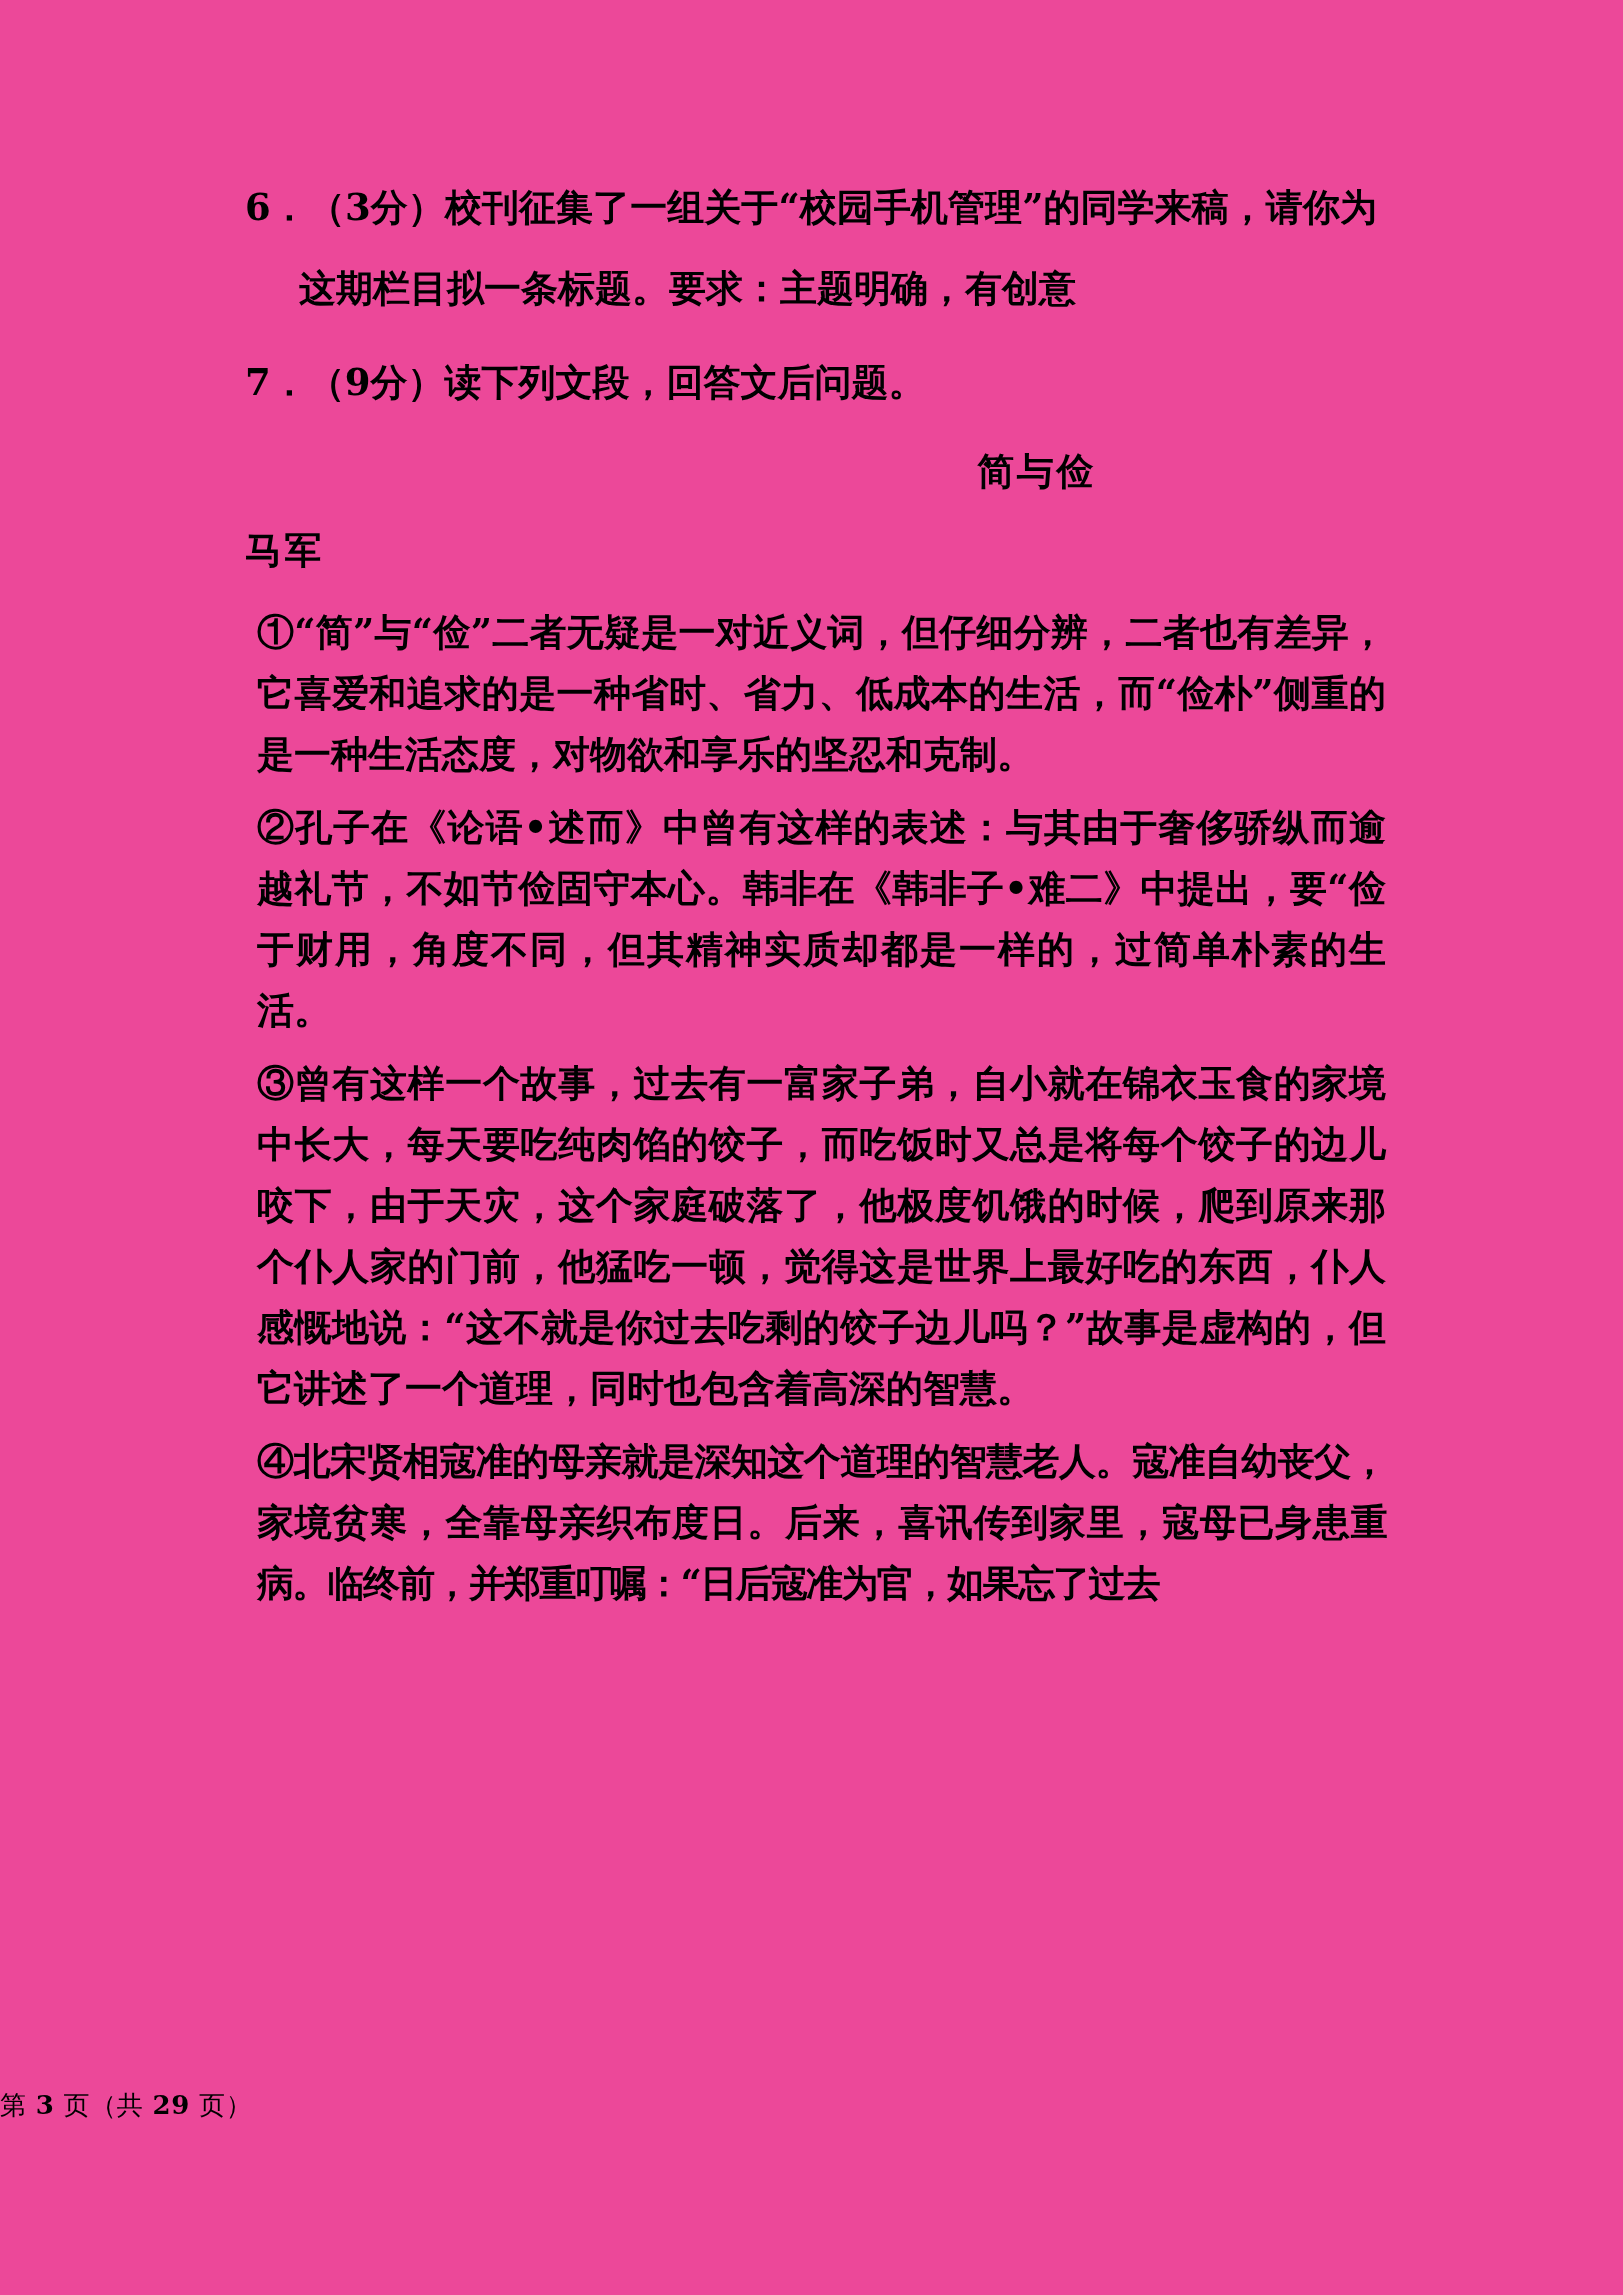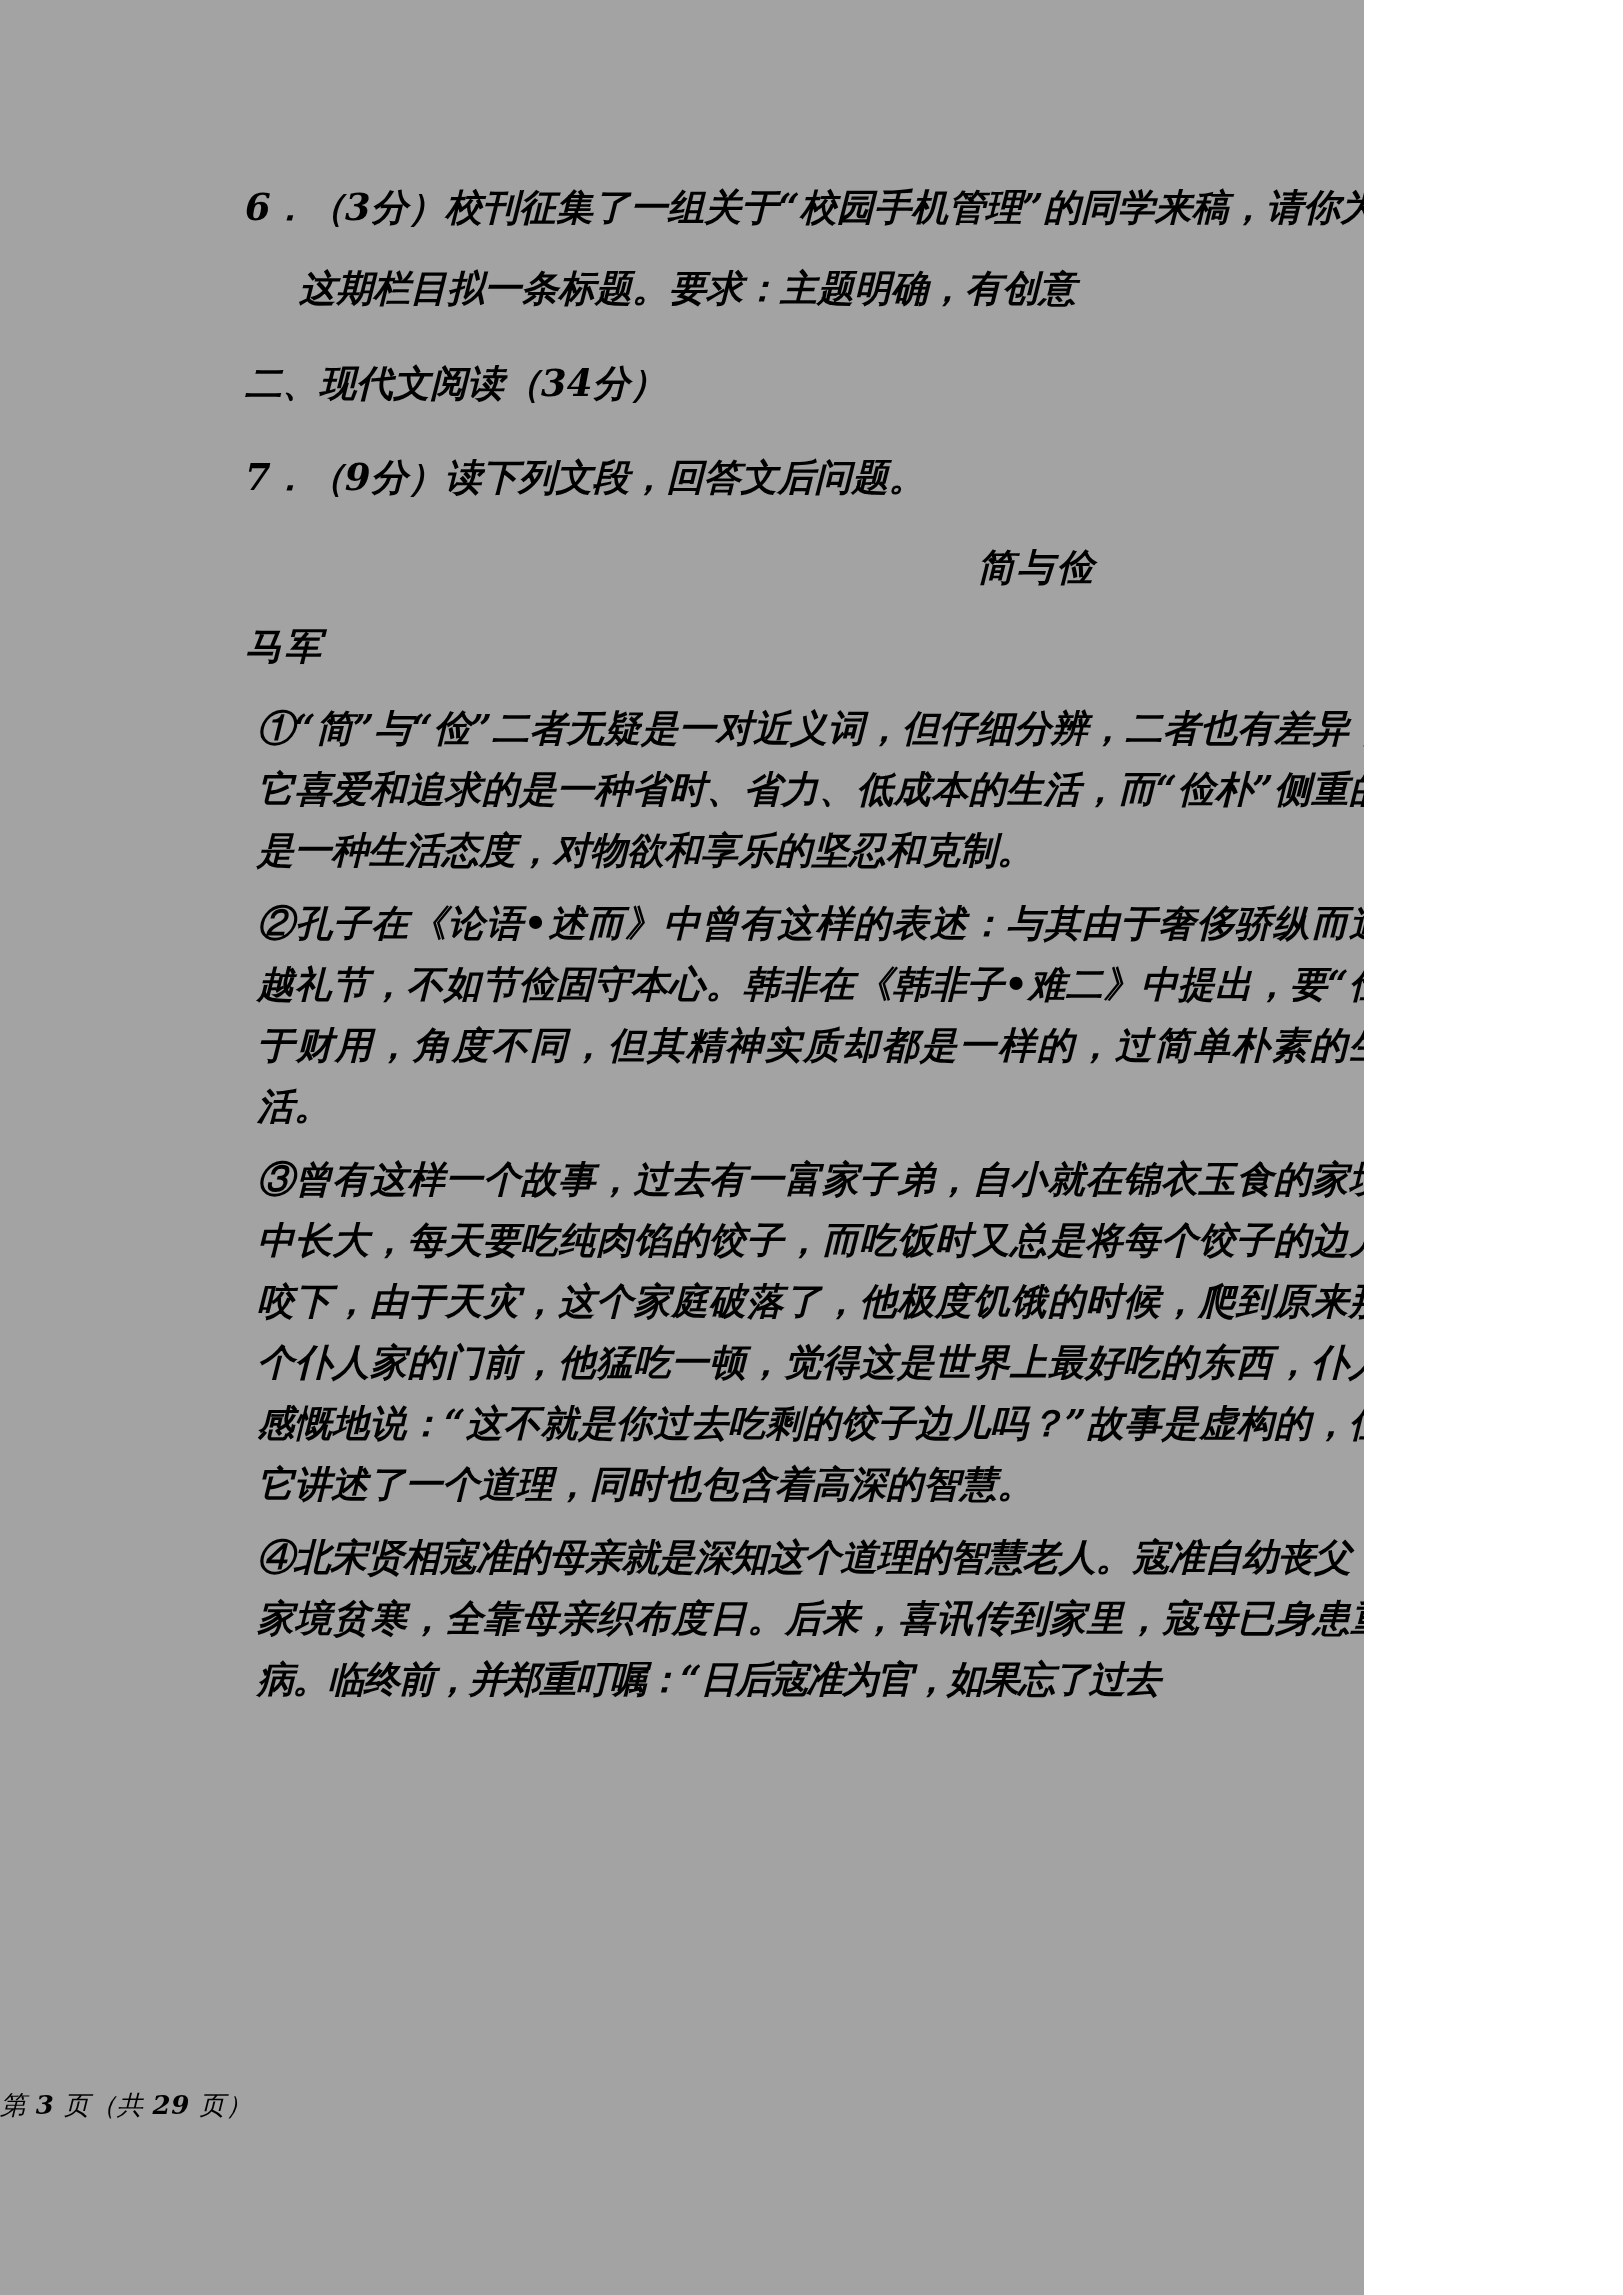--- a/index.html
+++ b/index.html
@@ -6,26 +6,25 @@
     margin: 0;
     padding: 0;
     background: #ffffff;
   }
   body {
     font-family: "DejaVu Serif", "Liberation Serif", serif;
     color: #000000;
   }
   #page {
     position: relative;
-    width: 1364px;
+    width: 1623px;
     height: 2295px;
-    background: #a3a3a3;
+    background: #ec4899;
     overflow: hidden;
     box-sizing: border-box;
-    font-style: italic;
   }
 
   
   .content {
     position: absolute;
     left: 245px;
     top: 167px;
     width: 1132px;
   }
 
@@ -113,23 +112,20 @@
 <body>
 
 <div id="page">
 
   <div class="content">
 
     <div class="q-block q-hang">
       <span class="num">6．</span><span class="marks">（3分）</span><span>校刊征集了一组关于“校园手机管理”的同学来稿，请你为这期栏目拟一条标题。要求：主题明确，有创意</span>
     </div>
 
-    <div class="section-head">
-      <span>二、现代文阅读（34分）</span>
-    </div>
 
     <div class="q-block q-hang q7">
       <span class="num">7．</span><span class="marks">（9分）</span><span>读下列文段，回答文后问题。</span>
     </div>
 
     <div class="passage">
 
       <div class="passage-title">简与俭</div>
       <div class="passage-author">马军</div>
 

